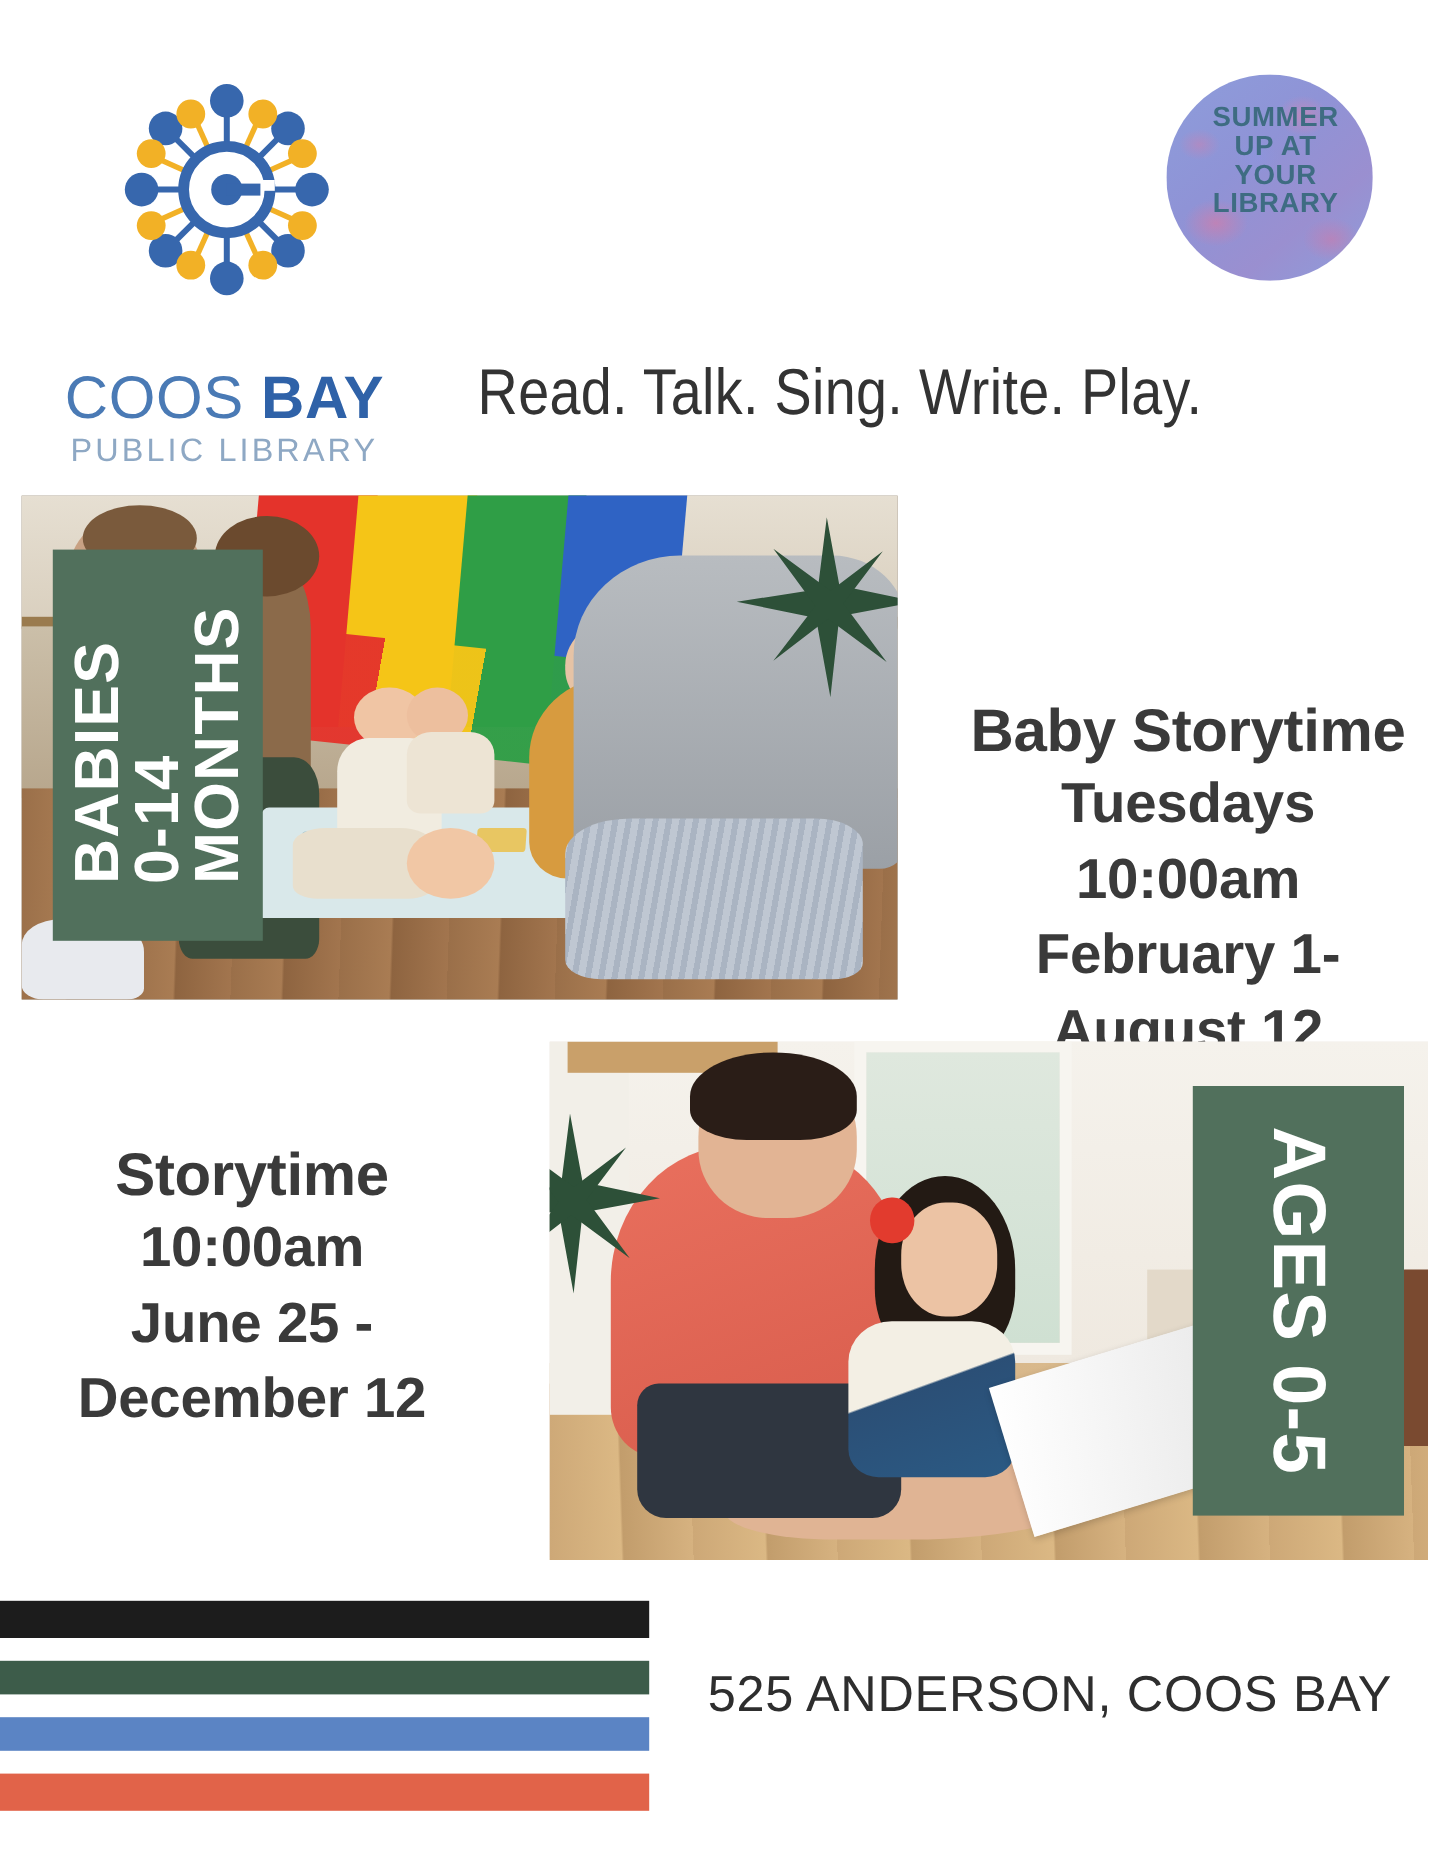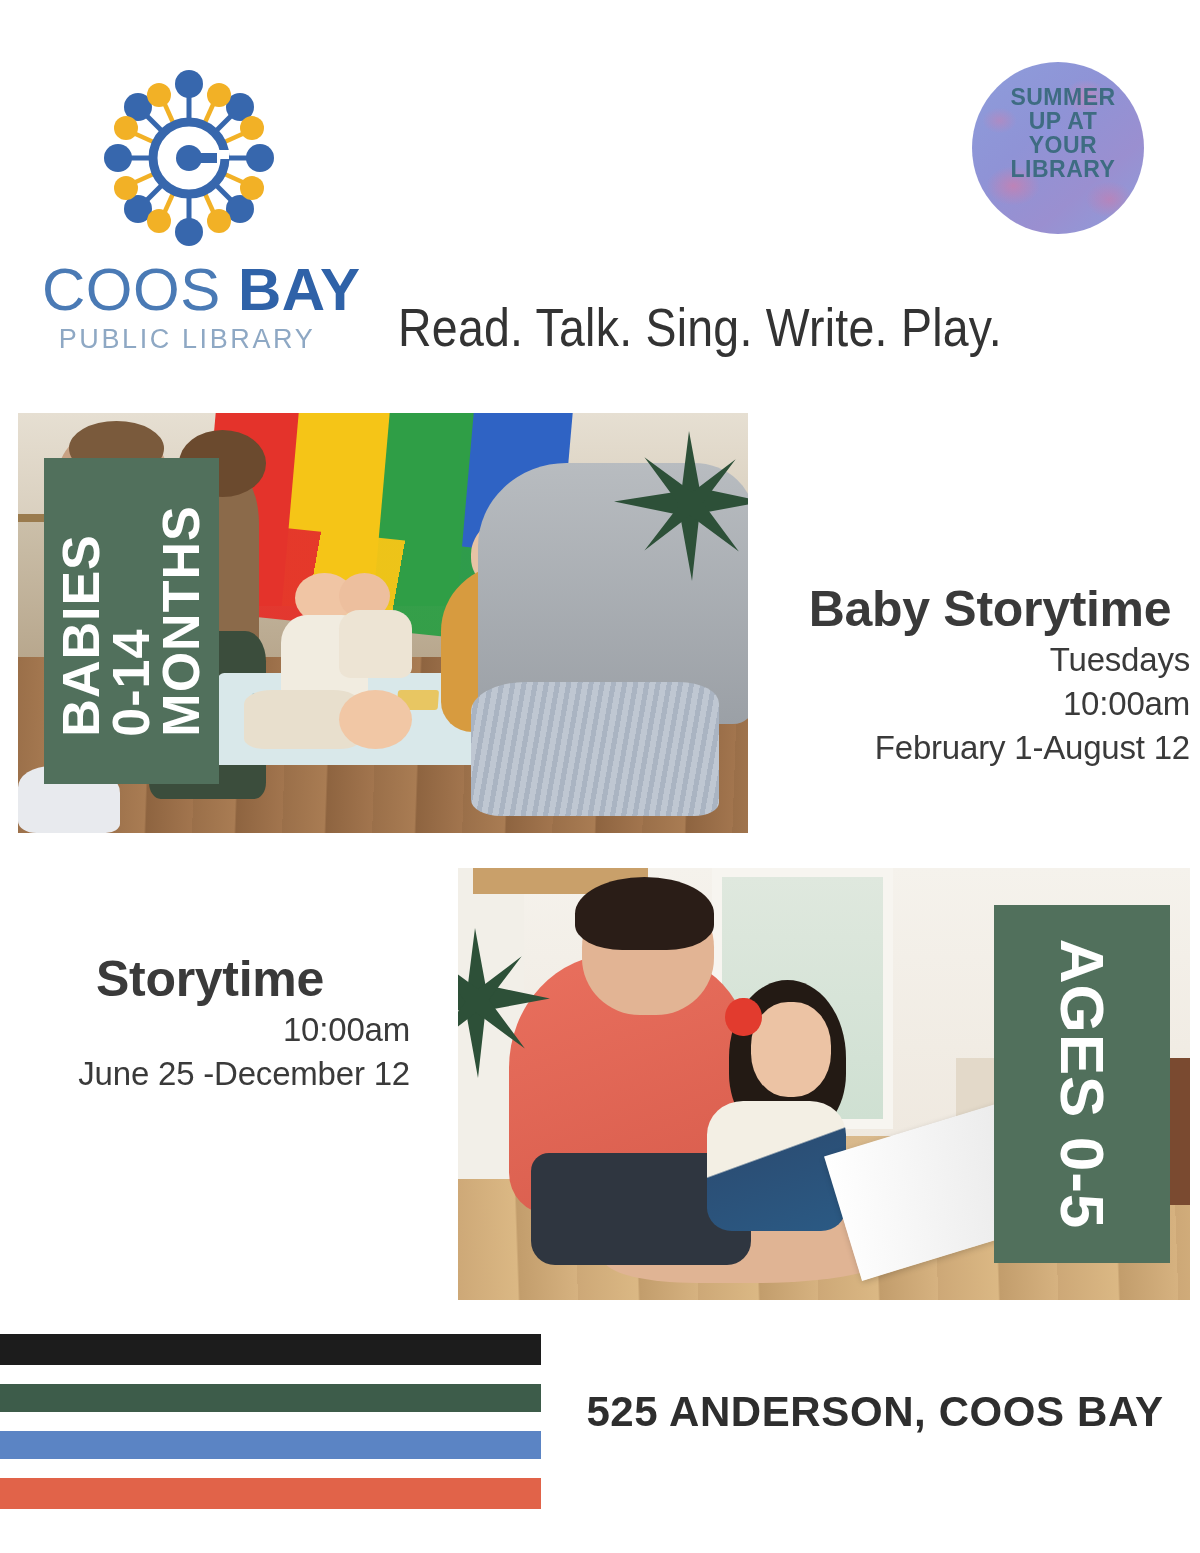--- a/index.html
+++ b/index.html
@@ -36,23 +36,24 @@
   #logo-wordmark {
     position: absolute;
     left: 0px;
     top: 198px;
     width: 290px;
     text-align: center;
     line-height: 1;
   }
   .wm-line1 {
     font-family: "Liberation Sans", sans-serif;
-    font-size: 60px;
+    font-size: 50px;
     letter-spacing: 0.5px;
     white-space: nowrap;
+    margin-top: 46px;
   }
   .wm-coos { color: #4a7ab5; font-weight: 400; }
   .wm-bay  { color: #2f62a8; font-weight: 700; }
   .wm-line2 {
     margin-top: 6px;
     font-family: "Liberation Sans", sans-serif;
     font-size: 27px;
     letter-spacing: 2.6px;
     color: #8ea8c4;
     font-weight: 300;
@@ -329,25 +330,24 @@
     color: #3a3a3a;
     font-family: "Liberation Sans", sans-serif;
   }
   .session .s-title {
     font-size: 50px;
     font-weight: 700;
     line-height: 1.16;
     letter-spacing: -0.3px;
   }
   .session .s-line {
-    font-size: 33px;
-    font-weight: 400;
+    font-size: 47px;
+    font-weight: 700;
     line-height: 1.34;
     letter-spacing: -0.2px;
-    text-align: right;
   }
   #session-baby {
     left: 790px;
     top: 580px;
     width: 400px;
   }
   #session-storytime {
     left: 10px;
     top: 950px;
     width: 400px;
@@ -365,21 +365,21 @@
   #bar-coral  { top: 1478px; height: 31px; background: #e16349; }
 
   #footer-text {
     position: absolute;
     left: 560px;
     top: 1386px;
     width: 630px;
     text-align: center;
     color: #2e2e2e;
     font-family: "Liberation Sans", sans-serif;
-    font-weight: 700;
+    font-weight: 400;
   }
   #footer-address {
     font-size: 42px;
     letter-spacing: 0.6px;
     line-height: 1.22;
   }
   #footer-url {
     margin-top: 12px;
     font-size: 35px;
     letter-spacing: 0.6px;

